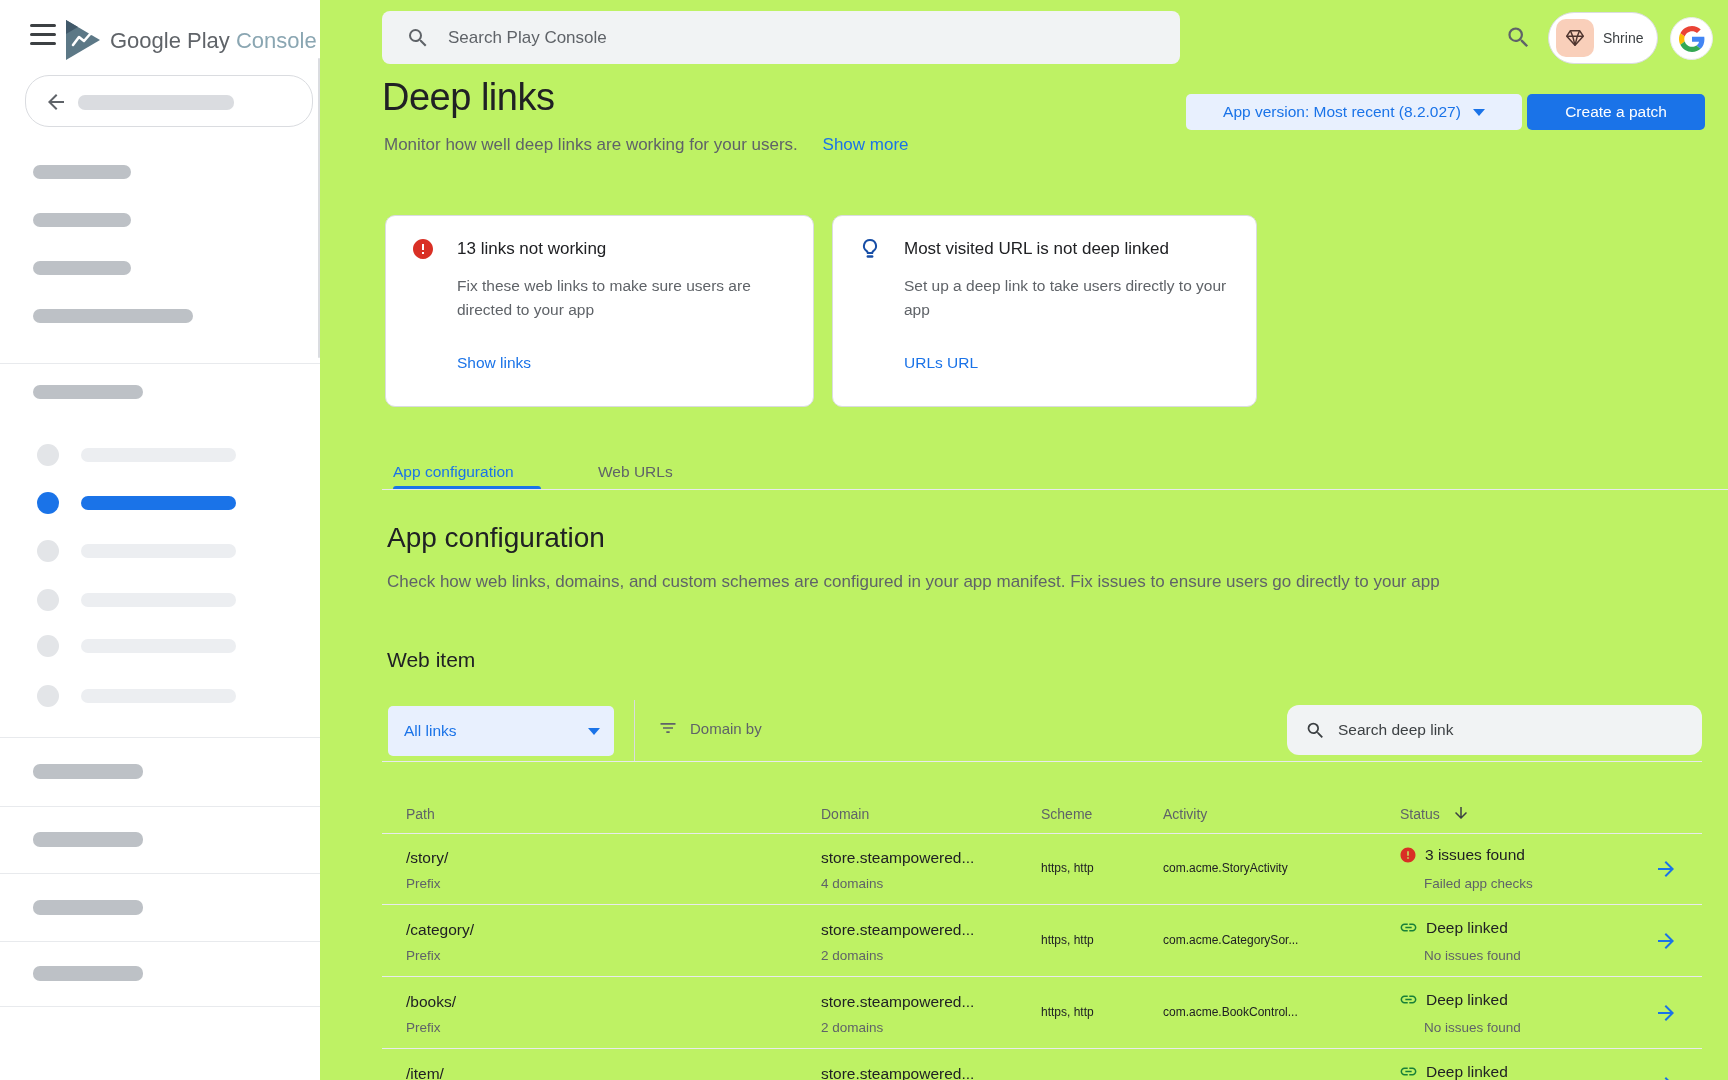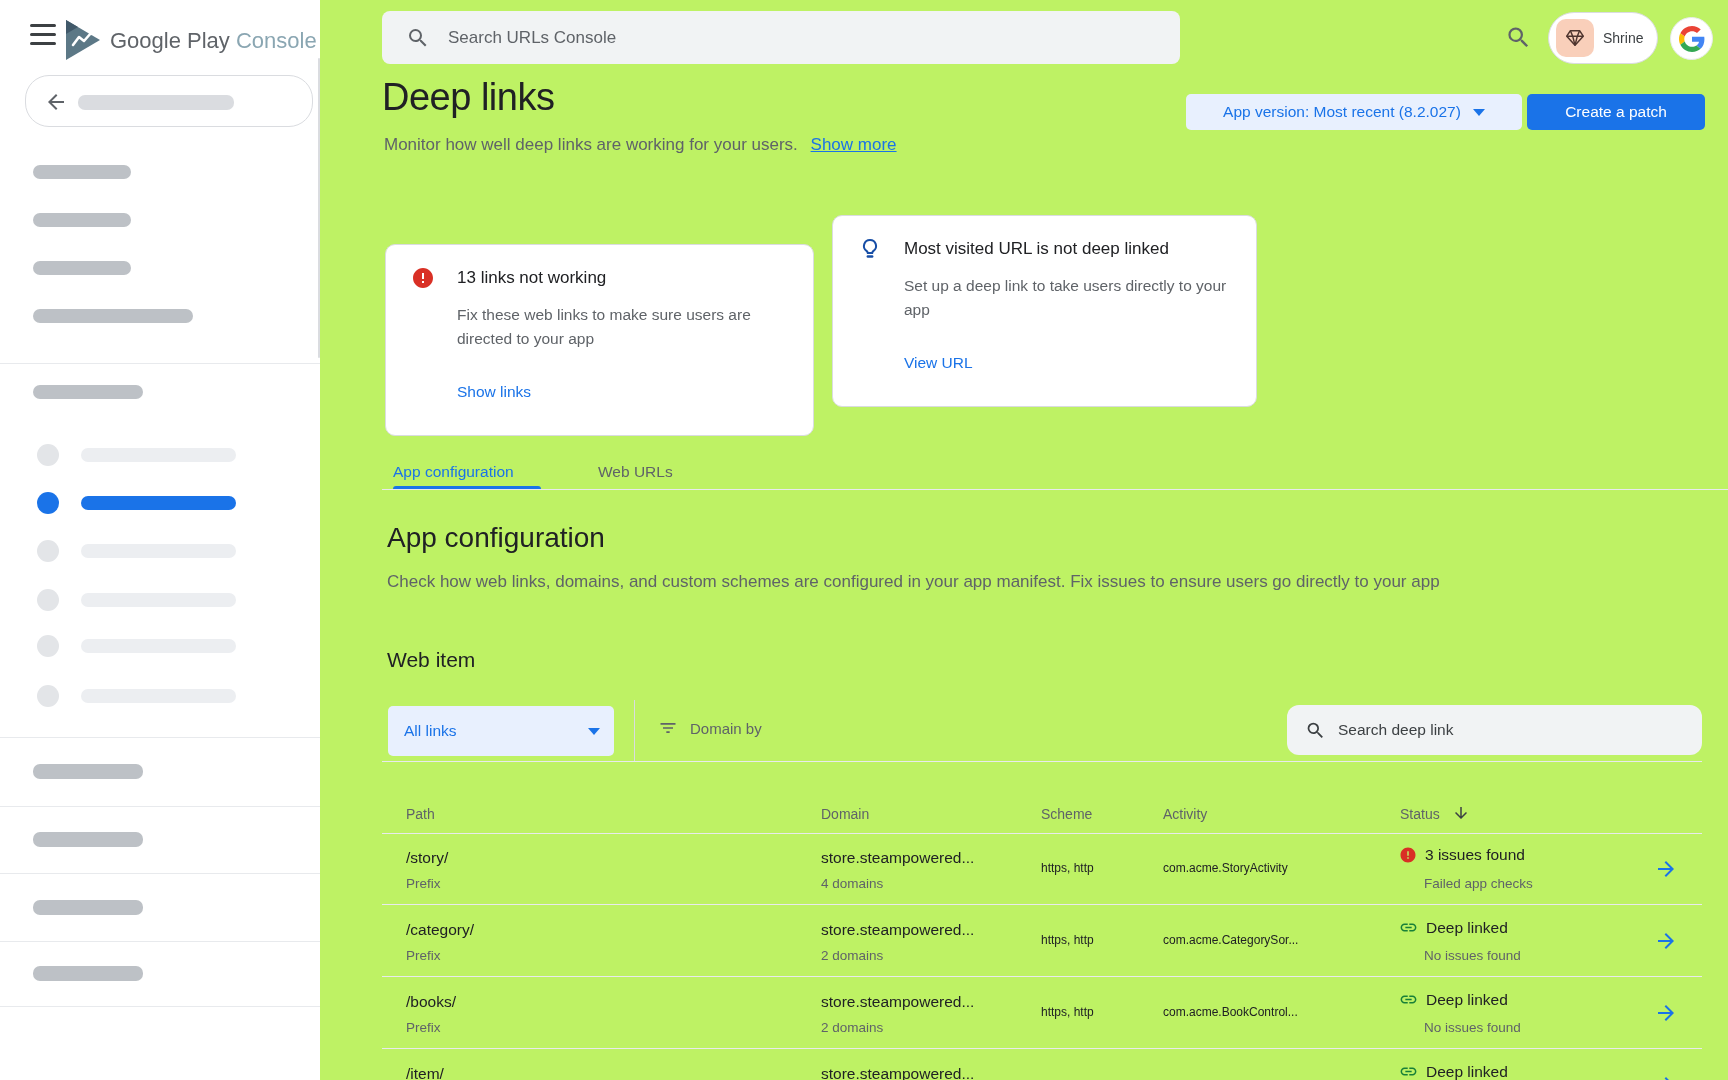--- a/index.html
+++ b/index.html
@@ -149,21 +149,21 @@
     <div class="sk-bar" style="left:33px;top:900px;width:110px;height:15px;"></div>
     <div class="sk-divider" style="top:941px;"></div>
     <div class="sk-bar" style="left:33px;top:966px;width:110px;height:15px;"></div>
     <div class="sk-divider" style="top:1006px;"></div>
   </div>
 
   <div id="top-search">
     <svg style="margin-left:24px;" width="24" height="24" viewBox="0 0 24 24" fill="#5f6368">
         <path d="M15.5 14h-.79l-.28-.27A6.47 6.47 0 0 0 16 9.5 6.5 6.5 0 1 0 9.5 16c1.61 0 3.09-.59 4.23-1.57l.27.28v.79l5 4.99L20.49 19l-4.99-5zm-6 0C7.01 14 5 11.99 5 9.5S7.01 5 9.5 5 14 7.01 14 9.5 11.99 14 9.5 14z"></path>
       </svg>
-    <span class="txt">Search URLs Console</span>
+    <span class="txt">Search Play Console</span>
   </div>
   <svg class="abs" style="left:1505px;top:24px;cursor:pointer;" width="27" height="27" viewBox="0 0 24 24" fill="#5f6368">
       <path d="M15.5 14h-.79l-.28-.27A6.47 6.47 0 0 0 16 9.5 6.5 6.5 0 1 0 9.5 16c1.61 0 3.09-.59 4.23-1.57l.27.28v.79l5 4.99L20.49 19l-4.99-5zm-6 0C7.01 14 5 11.99 5 9.5S7.01 5 9.5 5 14 7.01 14 9.5 11.99 14 9.5 14z"></path>
     </svg>
 
   <div id="app-chip">
     <div class="thumb">
       <svg width="22" height="22" viewBox="0 0 24 24" fill="none" stroke="#4e342e" stroke-width="1.6" stroke-linejoin="round">
         <path d="M7 4 L17 4 L21 10 L12 20 L3 10 Z"></path>
         <path d="M3 10 L21 10 M7 4 L9.5 10 L12 20 M17 4 L14.5 10 L12 20"></path>
@@ -177,49 +177,49 @@
       <path fill="#EA4335" d="M24 9.5c3.54 0 6.71 1.22 9.21 3.6l6.85-6.85C35.9 2.38 30.47 0 24 0 14.62 0 6.51 5.38 2.56 13.22l7.98 6.19C12.43 13.72 17.74 9.5 24 9.5z"></path>
       <path fill="#4285F4" d="M46.98 24.55c0-1.57-.15-3.09-.38-4.55H24v9.02h12.94c-.58 2.96-2.26 5.48-4.78 7.18l7.73 6c4.51-4.18 7.09-10.36 7.09-17.65z"></path>
       <path fill="#FBBC05" d="M10.53 28.59c-.48-1.45-.76-2.99-.76-4.59s.27-3.14.76-4.59l-7.98-6.19C.92 16.46 0 20.12 0 24c0 3.88.92 7.54 2.56 10.78l7.97-6.19z"></path>
       <path fill="#34A853" d="M24 48c6.48 0 11.93-2.13 15.89-5.81l-7.73-6c-2.15 1.45-4.92 2.3-8.16 2.3-6.26 0-11.57-4.22-13.47-9.91l-7.98 6.19C6.51 42.62 14.62 48 24 48z"></path>
     </svg>
   </div>
 
   <h1 id="page-title">Deep links</h1>
   <div id="subtitle-row">
     <span>Monitor how well deep links are working for your users.</span>
-    <span class="link" style="margin-left:8px;text-decoration:underline;">Show more</span>
+    <span class="link" style="margin-left:20px;">Show more</span>
   </div>
   <div id="version-chip">
     <span>App version: Most recent (8.2.027)</span>
     <span style="margin-left:12px;width:0;height:0;border-left:6px solid transparent;border-right:6px solid transparent;border-top:7px solid #1a73e8;"></span>
   </div>
   <button id="create-patch">Create a patch</button>
 
-  <div class="card" style="left:385px;width:429px;margin-top:29px;">
+  <div class="card" style="left:385px;width:429px;">
     <span class="c-icon">
       <svg width="24" height="24" viewBox="0 0 24 24" fill="#d93025">
           <path d="M12 2C6.48 2 2 6.48 2 12s4.48 10 10 10 10-4.48 10-10S17.52 2 12 2zm1 15h-2v-2h2v2zm0-4h-2V7h2v6z"></path>
         </svg>
     </span>
     <div class="c-title">13 links not working</div>
     <div class="c-body">Fix these web links to make sure users are directed to your app</div>
     <span class="c-link">Show links</span>
   </div>
 
   <div class="card" style="left:832px;width:425px;">
     <span class="c-icon">
       <svg width="24" height="24" viewBox="0 0 24 24" fill="none" stroke="#174ea6" stroke-width="2" stroke-linecap="round">
         <path d="M12 3a6 6 0 0 0-3.5 10.9c.8.6 1.2 1.3 1.3 2.1h4.4c.1-.8.5-1.5 1.3-2.1A6 6 0 0 0 12 3z"></path>
         <line x1="9.8" y1="19.5" x2="14.2" y2="19.5" stroke-width="2.4"></line>
       </svg>
     </span>
     <div class="c-title">Most visited URL is not deep linked</div>
     <div class="c-body">Set up a deep link to take users directly to your app</div>
-    <span class="c-link">View URL</span>
+    <span class="c-link">URLs URL</span>
   </div>
 
 
   <div class="tab" style="left:393px;color:#1a73e8;">App configuration</div>
   <div class="tab" style="left:598px;color:#5f6368;">Web URLs</div>
   <div id="tab-underline"></div>
   <div id="tabs-divider"></div>
 
   <h2 id="section-title">App configuration</h2>
   <div id="section-desc">Check how web links, domains, and custom schemes are configured in your app manifest. Fix issues to ensure users go directly to your app</div>

